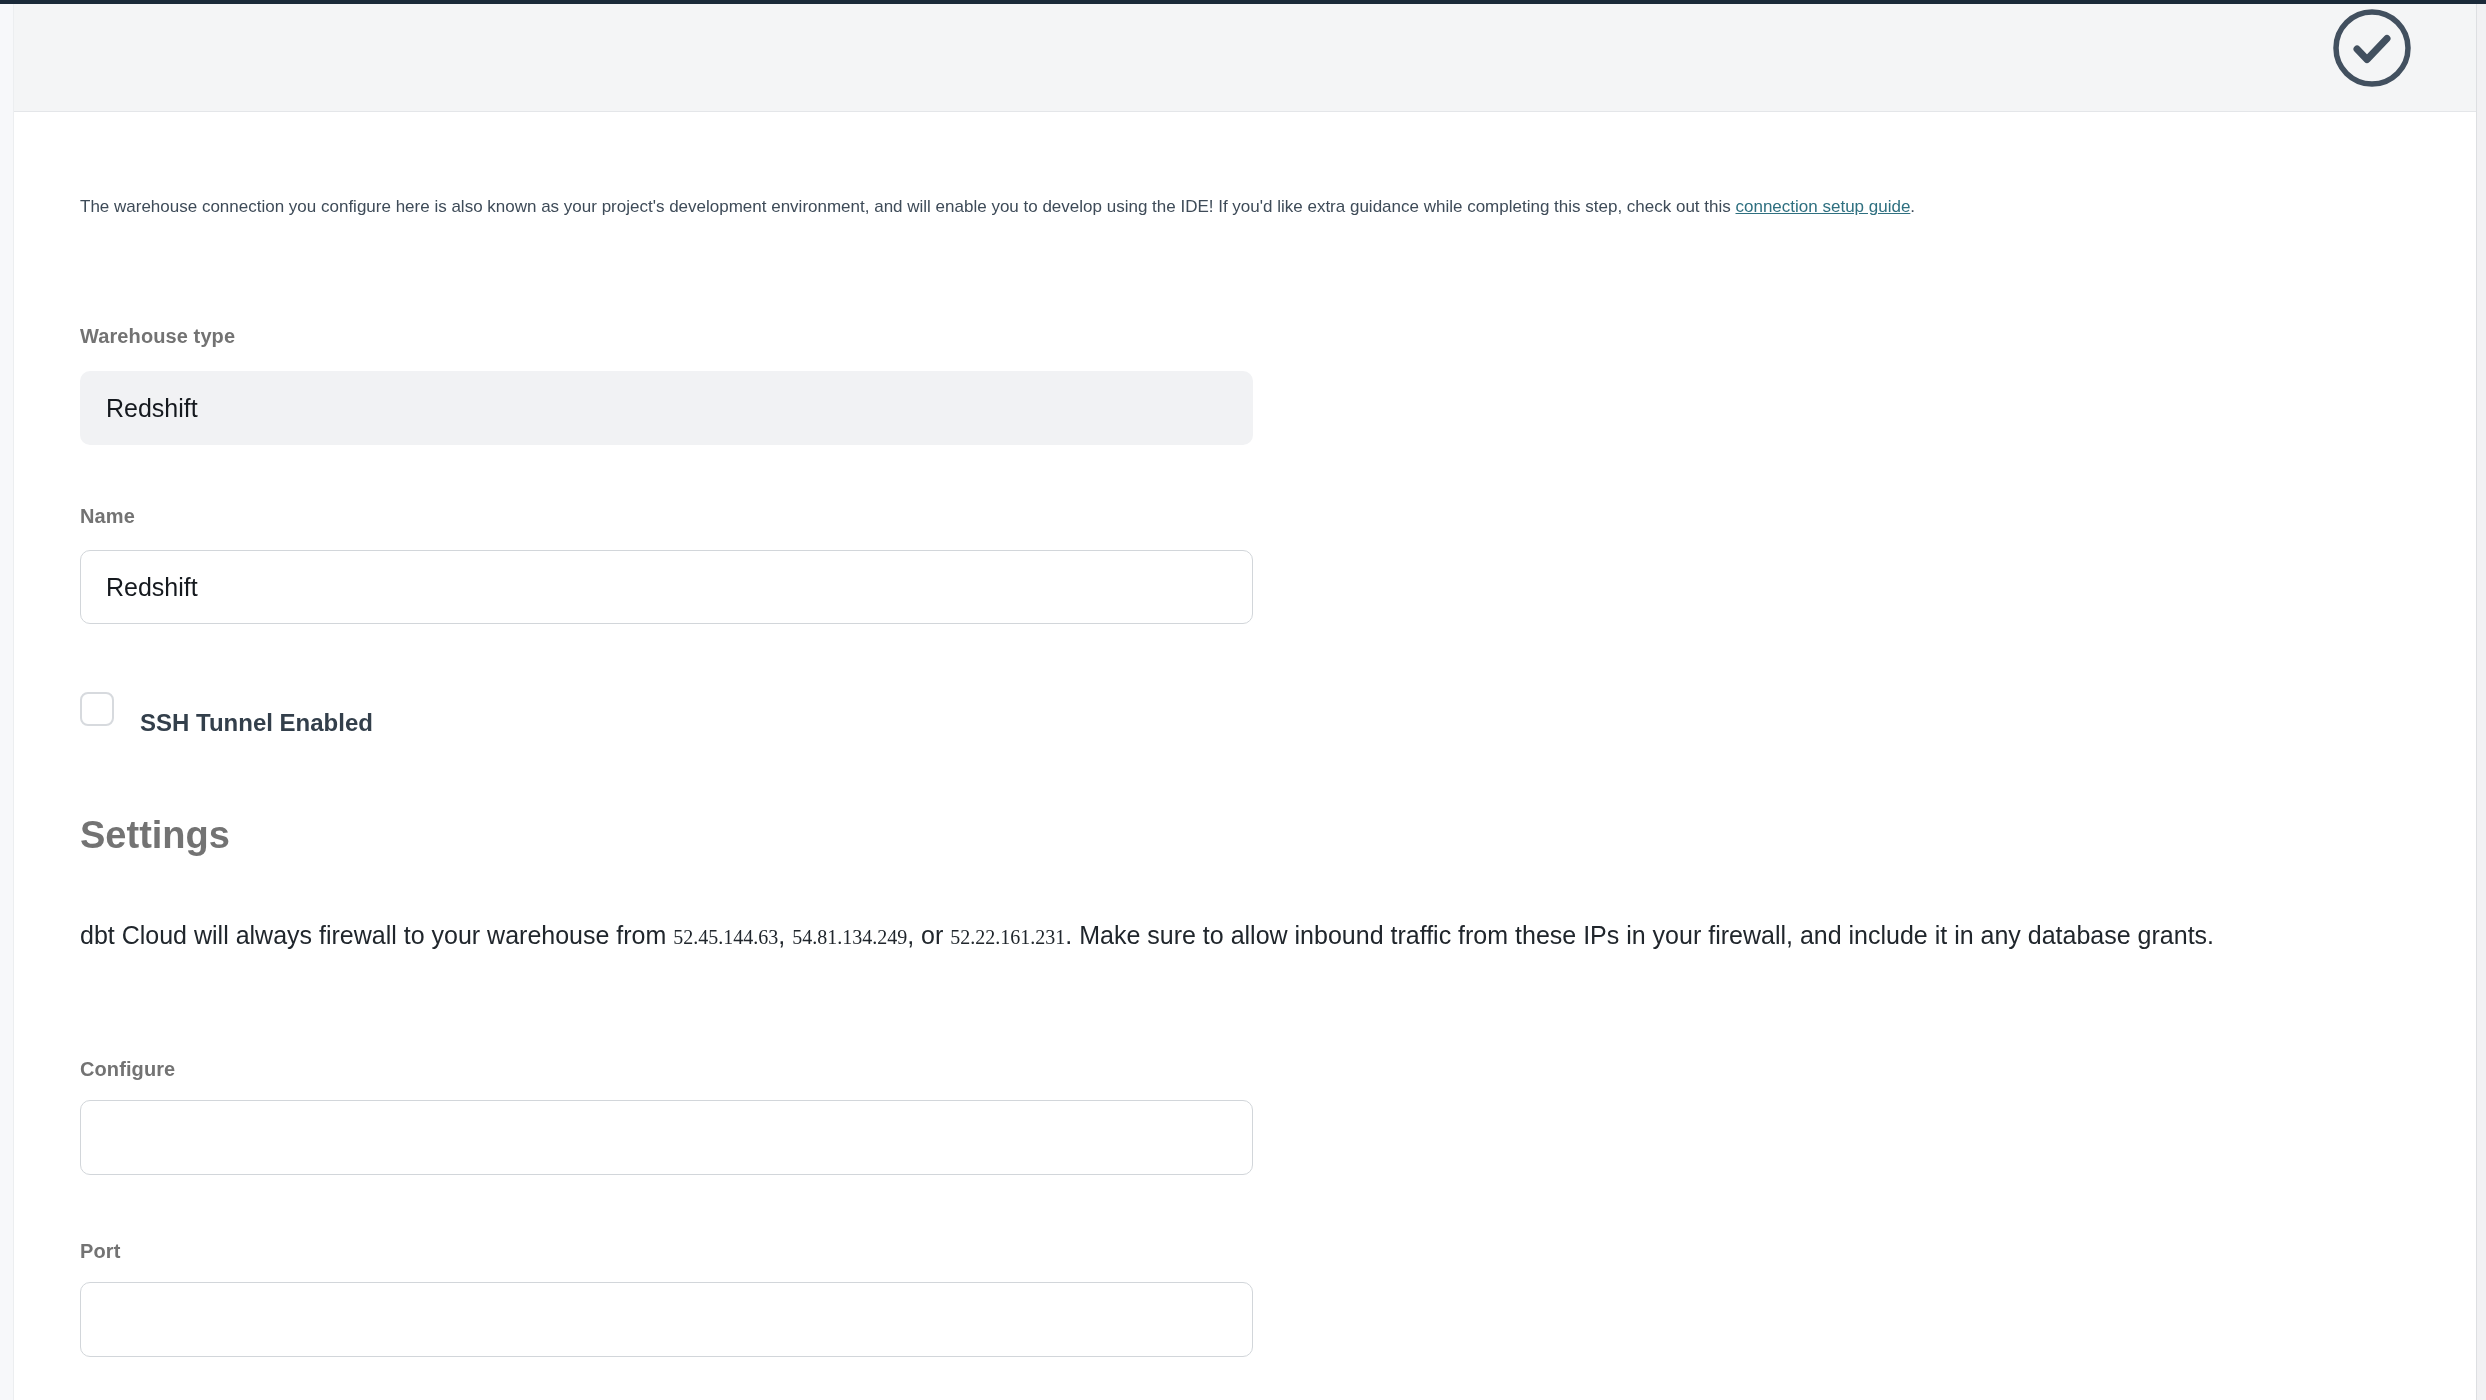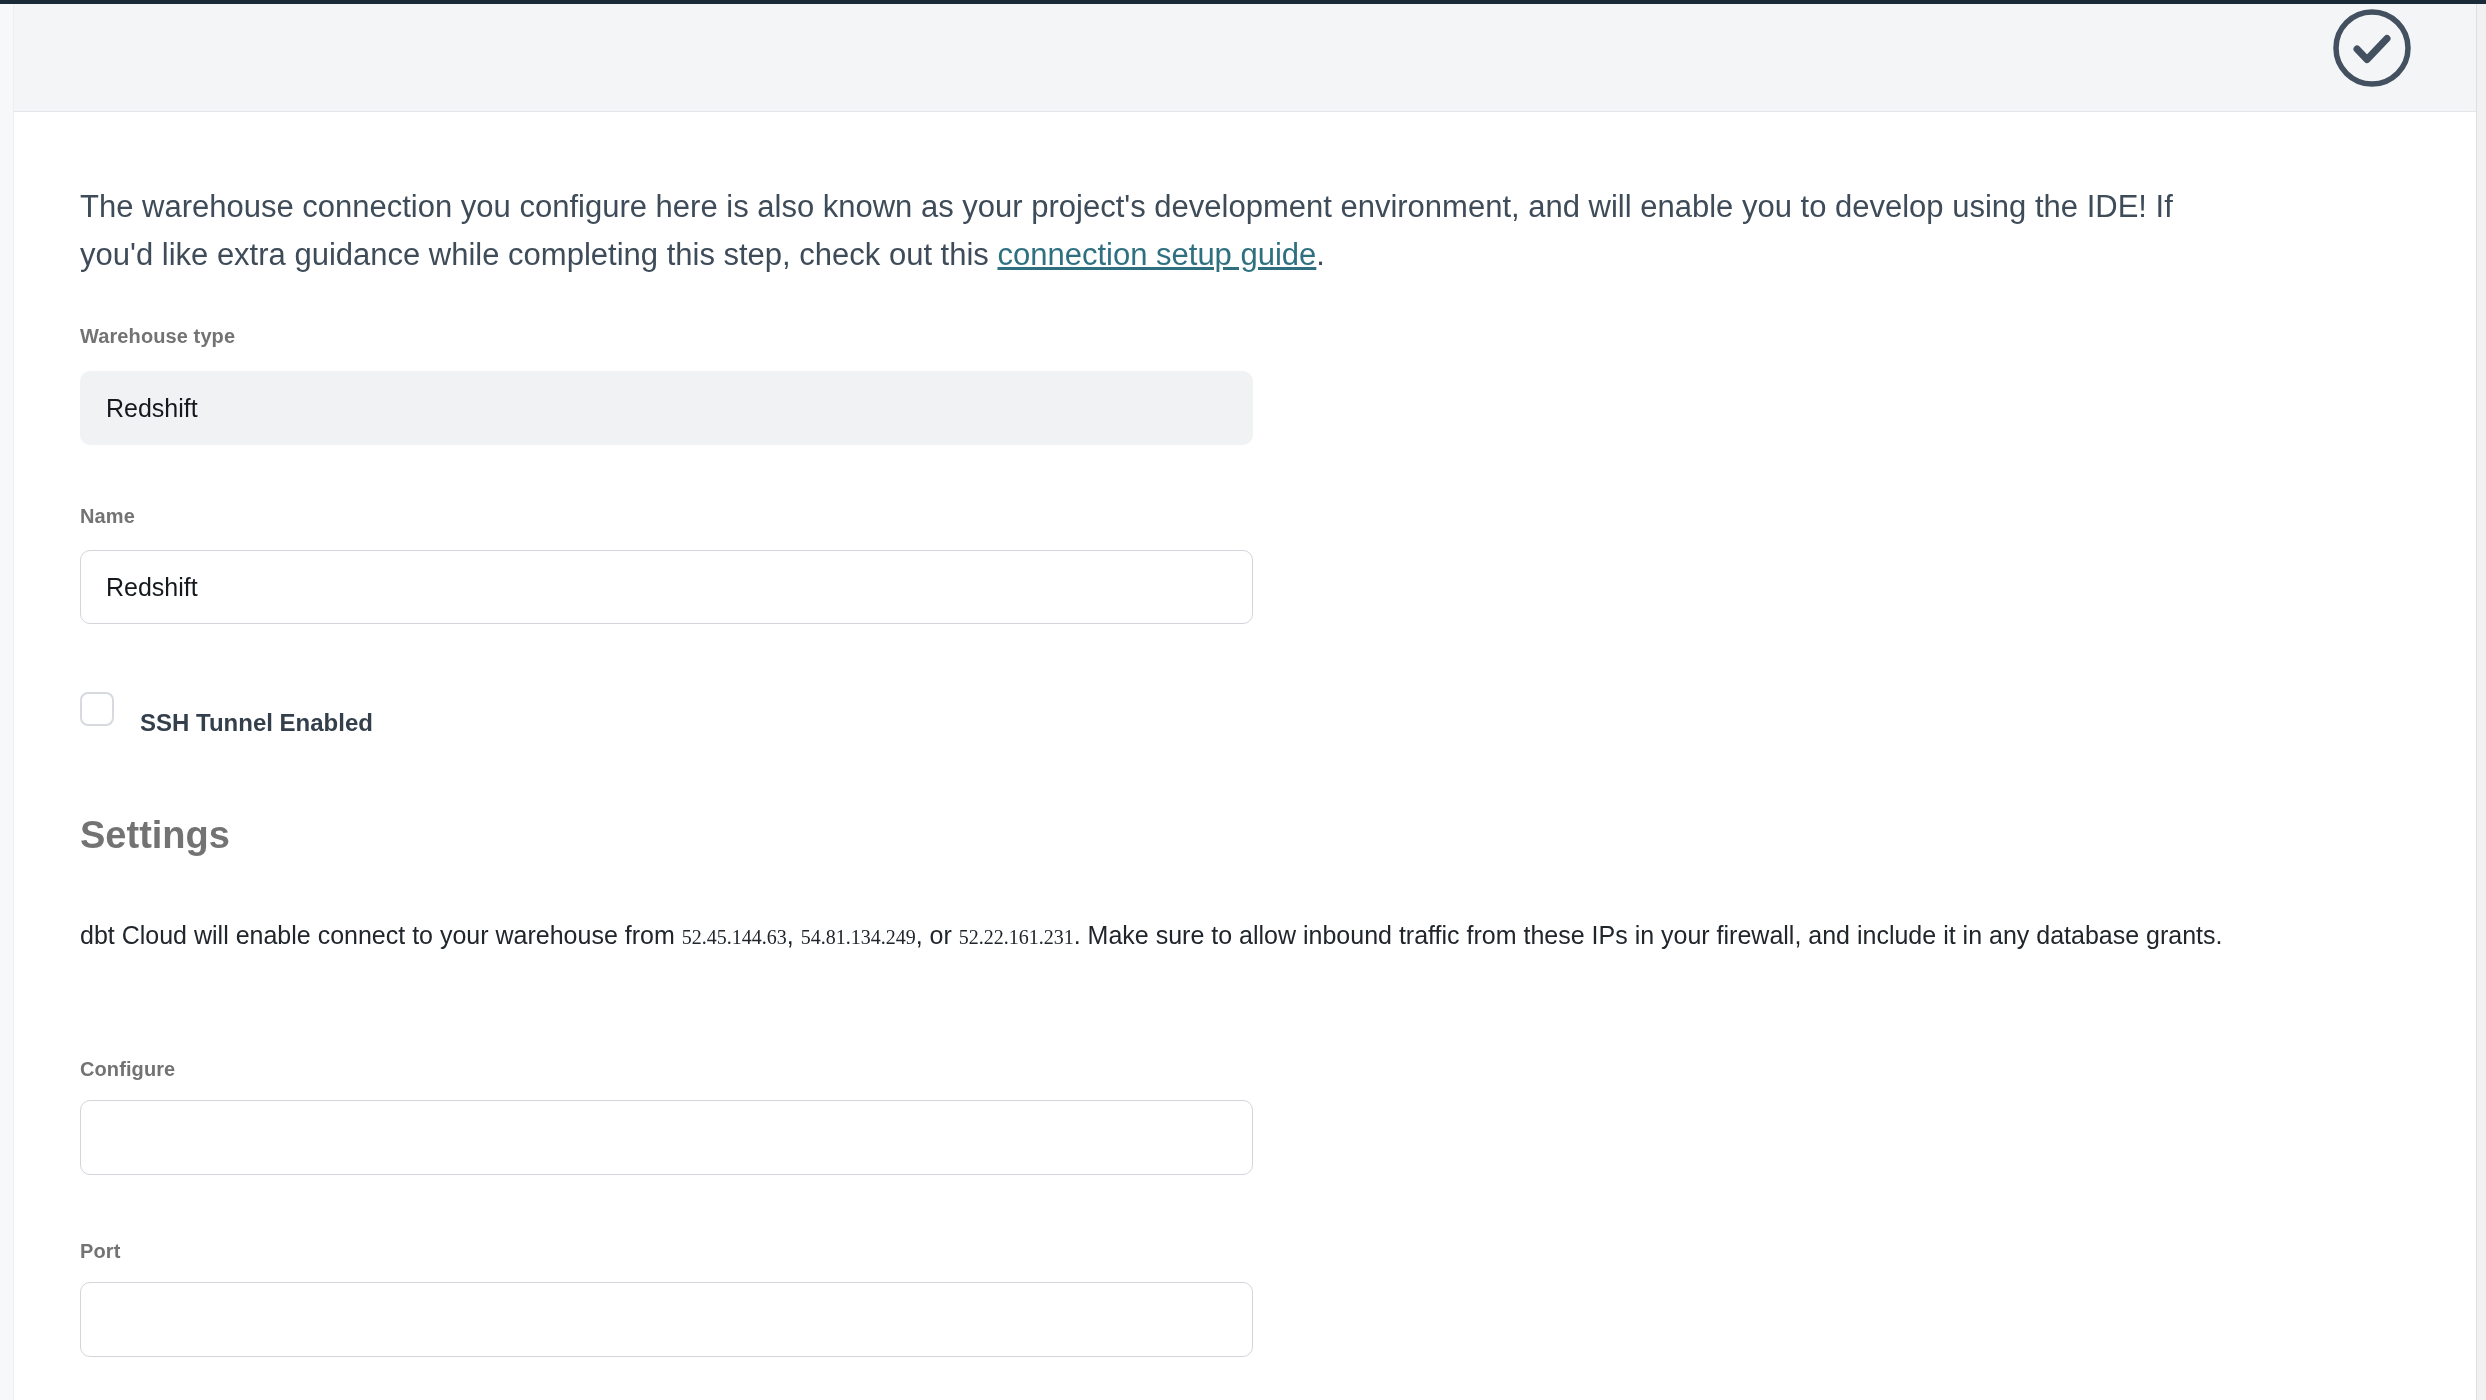--- a/index.html
+++ b/index.html
@@ -43,21 +43,21 @@
     position: absolute; right: 64px; top: 4px;
     width: 80px; height: 80px;
   }
   .content {
     position: absolute; top: 112px; left: 14px; right: 10px; bottom: 0;
     background: #ffffff;
   }
   .intro {
     position: absolute; left: 66px; top: 71px;
     max-width: 2170px;
-    font-size: 31px; line-height: 48px; color: #3e4b58;
+    font-size: 17px; line-height: 48px; color: #3e4b58;
   }
   .link {
     color: #2f7080; text-decoration: underline; cursor: pointer;
   }
   .field-label {
     position: absolute; left: 66px;
     font-size: 20px; font-weight: bold; color: #737373; letter-spacing: 0.1px;
   }
   .lbl-warehouse { top: 213px; }
   .lbl-name { top: 393px; }
@@ -141,21 +141,21 @@
     <div class="field-label lbl-name">Name</div>
     <input class="text-input inp-name" type="text" value="Redshift" style="">
 
     <div class="ssh-row">
       <div class="checkbox"></div>
       <div class="ssh-label">SSH Tunnel Enabled</div>
     </div>
 
     <h2 class="settings-heading">Settings</h2>
 
-    <p class="settings-desc"><span>dbt Cloud will enable connect to your warehouse from </span><span class="mono">52.45.144.63</span><span>, </span><span class="mono">54.81.134.249</span><span>, or </span><span class="mono">52.22.161.231</span><span>. Make sure to allow inbound traffic from these IPs in your firewall, and include it in any database grants.</span></p>
+    <p class="settings-desc"><span>dbt Cloud will always firewall to your warehouse from </span><span class="mono">52.45.144.63</span><span>, </span><span class="mono">54.81.134.249</span><span>, or </span><span class="mono">52.22.161.231</span><span>. Make sure to allow inbound traffic from these IPs in your firewall, and include it in any database grants.</span></p>
 
     <div class="field-label lbl-hostname">Configure</div>
     <input class="text-input inp-hostname" type="text" value="" style="">
 
     <div class="field-label lbl-port">Port</div>
     <input class="text-input inp-port" type="text" value="" style="">
 
   </div>
 </div>
 

